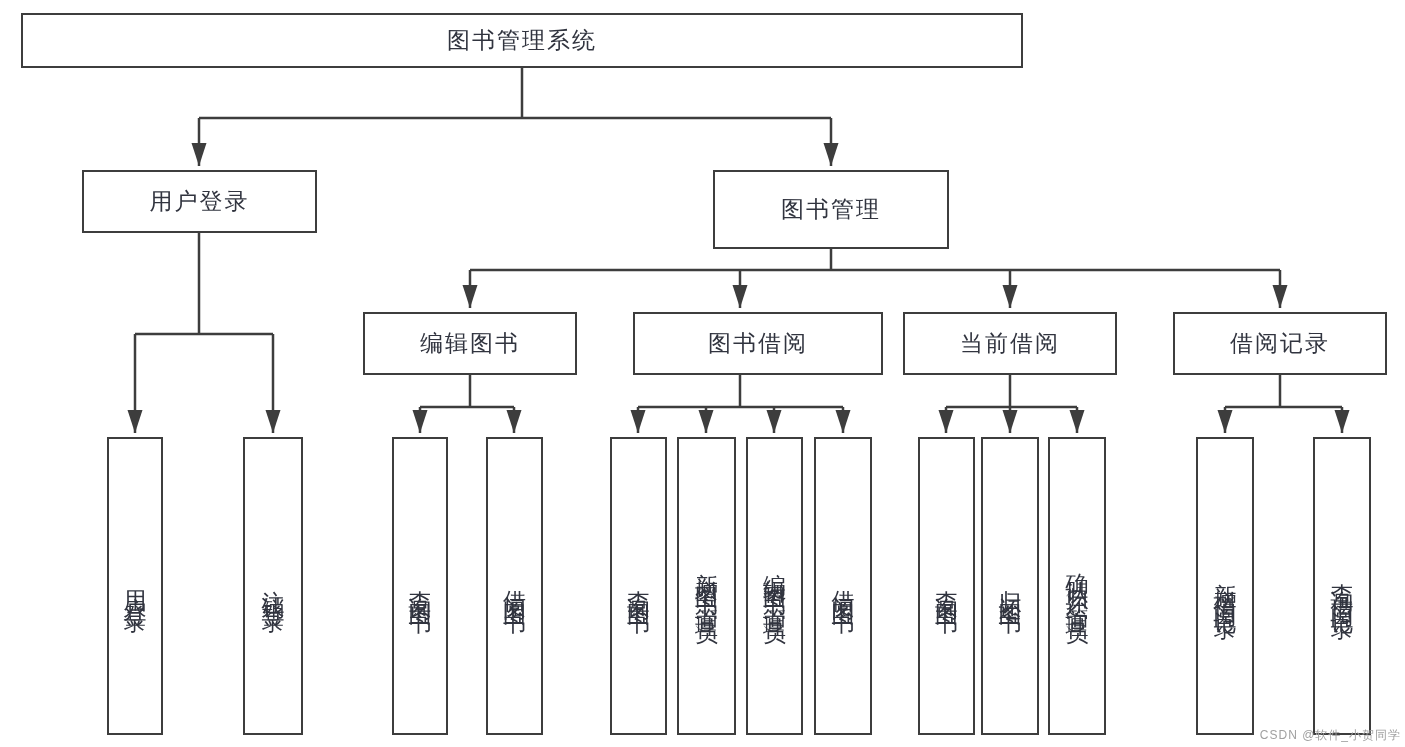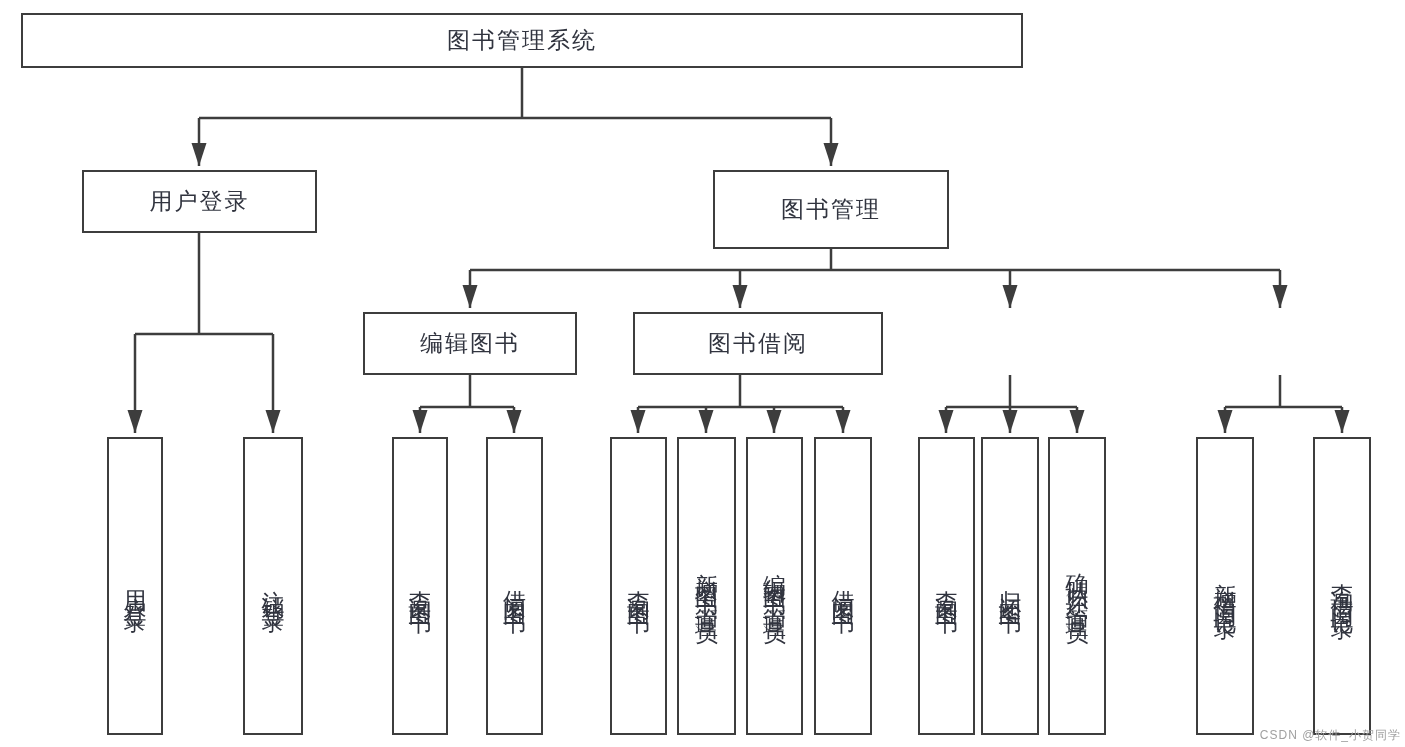--- a/index.html
+++ b/index.html
@@ -91,20 +91,22 @@
     <line class="edge" x1="1342" y1="407" x2="1342" y2="433" marker-end="url(#arrow)"></line>
   </svg>
 
   <div class="node-h" style="left:21px;top:13px;width:1002px;height:55px;">图书管理系统</div>
 
   <div class="node-h" style="left:82px;top:170px;width:235px;height:63px;">用户登录</div>
   <div class="node-h" style="left:713px;top:170px;width:236px;height:79px;">图书管理</div>
 
   <div class="node-h" style="left:363px;top:312px;width:214px;height:63px;">编辑图书</div>
   <div class="node-h" style="left:633px;top:312px;width:250px;height:63px;">图书借阅</div>
+  <div class="node-h" style="left:903px;top:312px;width:214px;height:63px;">当前借阅</div>
+  <div class="node-h" style="left:1173px;top:312px;width:214px;height:63px;">借阅记录</div>
 
   <div class="node-v" style="left:107px;width:56px;">用户登录</div>
   <div class="node-v" style="left:243px;width:60px;">注销登录</div>
 
   <div class="node-v" style="left:392px;width:56px;">查询图书</div>
   <div class="node-v" style="left:486px;width:57px;">借阅图书</div>
 
   <div class="node-v" style="left:610px;width:57px;">查询图书</div>
   <div class="node-v" style="left:677px;width:59px;">新增图书（管理员）</div>
   <div class="node-v" style="left:746px;width:57px;">编辑图书（管理员）</div>

